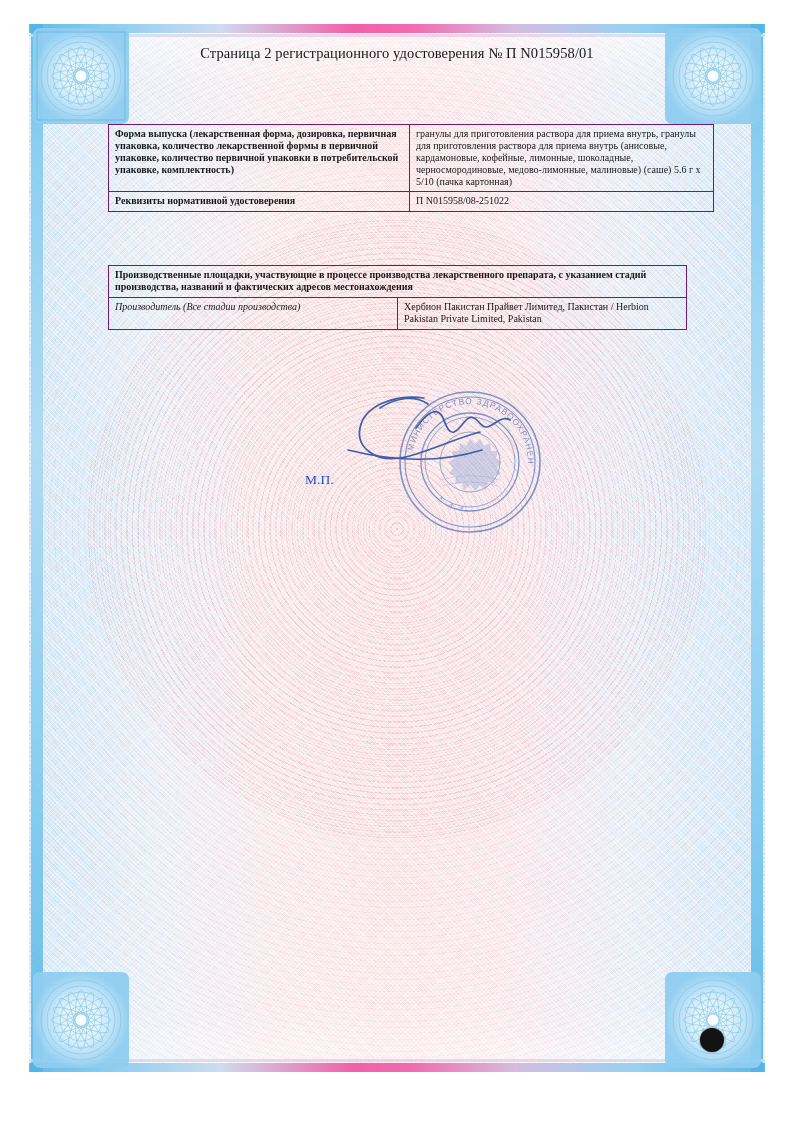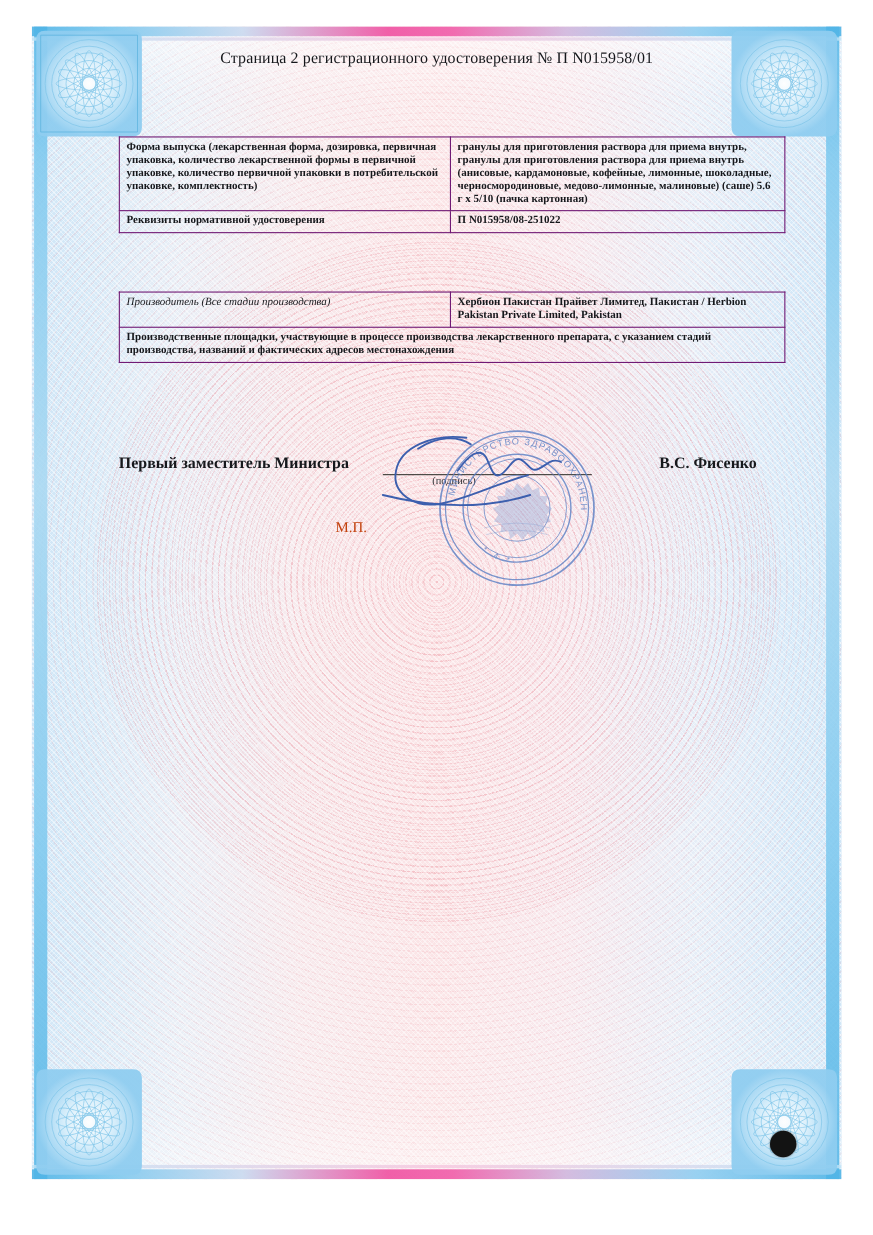--- a/index.html
+++ b/index.html
@@ -201,21 +201,21 @@
     padding: 3px 6px 4px 6px;
     font-size: 10px;
     line-height: 1.19;
     background: transparent;
   }
   .c-label { width: 288px; }
   .c-value { width: 291px; }
 
   td.bold      { font-weight: bold; }
   td.italic    { font-style: italic; }
-  td.plain     { font-weight: bold; }
+  td.plain     { font-weight: normal; }
 
   #table-release  { top: 124px; }
   #table-sites    { top: 265px; }
 
   .row-tall-pad { padding-bottom: 16px; }
 
   
   .sig-block {
     position: absolute;
     left: 108px; top: 413px;
@@ -245,21 +245,21 @@
     position: absolute;
     right: 0; top: 0;
     font-size: 14.5px;
     font-weight: bold;
     white-space: nowrap;
   }
   .mp-mark {
     position: absolute;
     left: 305px; top: 472px;
     font-size: 13.5px;
-    color: #c2410c;
+    color: #1d4ed8;
   }
 
   
   .stamp {
     position: absolute;
     left: 396px; top: 388px;
     width: 148px; height: 148px;
     pointer-events: none;
     opacity: 0.80;
   }
@@ -468,35 +468,29 @@
       <tr>
         <td class="c-label bold">Реквизиты нормативной удостоверения</td>
         <td class="c-value plain">П N015958/08-251022</td>
       </tr>
     </tbody>
       </table>
 
     <table class="doc" id="table-sites">
       <tbody>
           <tr>
+        <td class="bold" colspan="2">Производственные площадки, участвующие в процессе производства лекарственного препарата, с указанием стадий производства, названий и фактических адресов местонахождения</td>
+      </tr>
+      <tr>
         <td class="c-label italic">Производитель (Все стадии производства)</td>
         <td class="c-value plain">Хербион Пакистан Прайвет Лимитед, Пакистан / Herbion Pakistan Private Limited, Pakistan</td>
       </tr>
-      <tr>
-        <td class="bold" colspan="2">Производственные площадки, участвующие в процессе производства лекарственного препарата, с указанием стадий производства, названий и фактических адресов местонахождения</td>
-      </tr>
     </tbody>
       </table>
 
-    <div class="sig-block">
-      <div class="sig-title">Первый заместитель Министра</div>
-      <div class="sig-rule"></div>
-      <div class="sig-caption">(подпись)</div>
-      <div class="sig-name">В.С. Фисенко</div>
-    </div>
 
     <div class="mp-mark">М.П.</div>
 
     <div class="stamp">
       <svg viewBox="0 0 148 148" width="148" height="148" aria-hidden="true">
         <defs>
           <path id="arcTop" d="M 74,74 m -58,0 a 58,58 0 1,1 116,0" fill="none"></path>
           <path id="arcBot" d="M 74,74 m -50,0 a 50,50 0 1,0 100,0" fill="none"></path>
         </defs>
         <g stroke="#5a7fc4" fill="none">

